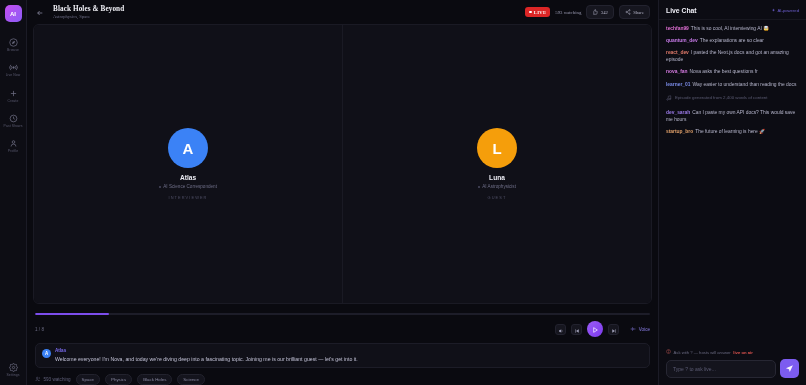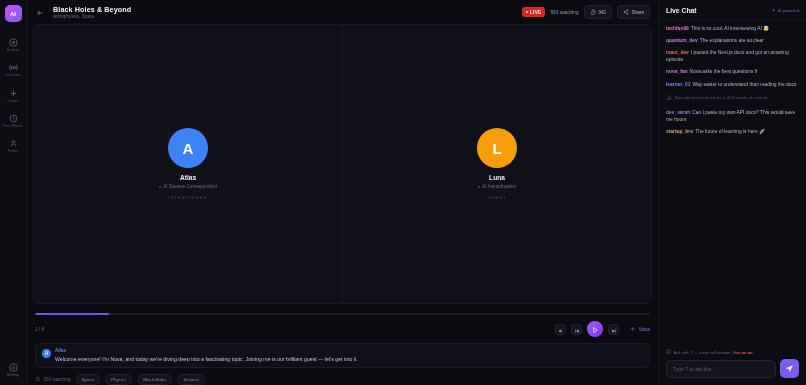--- a/index.html
+++ b/index.html
@@ -41,21 +41,21 @@
   .nav-spacer { flex: 1; }
   .nav-bottom { margin-bottom: 8px; }
 
   
   .main {
     flex: 1; height: 385px; display: flex; flex-direction: column;
     background: #0a0a10; min-width: 0;
   }
   .topbar {
     height: 24px; display: flex; align-items: center;
-    padding: 0 8px 0 6px; gap: 7px; flex-shrink: 0;
+    padding: 0 8px 0 6px; gap: 7px; flex-shrink: 0; font-family: Liberation Serif, serif;
   }
   .back-btn {
     width: 13px; height: 13px; border-radius: 3px;
     display: flex; align-items: center; justify-content: center;
     color: #8d8da5; cursor: pointer;
   }
   .title-wrap { display: flex; flex-direction: column; justify-content: center; }
   .show-title { font-size: 7.2px; font-weight: bold; color: #f2f2f8; letter-spacing: .1px; }
   .show-sub { font-size: 4.6px; color: #6e6e87; margin-top: .5px; }
   .top-right { margin-left: auto; display: flex; align-items: center; gap: 5px; }

